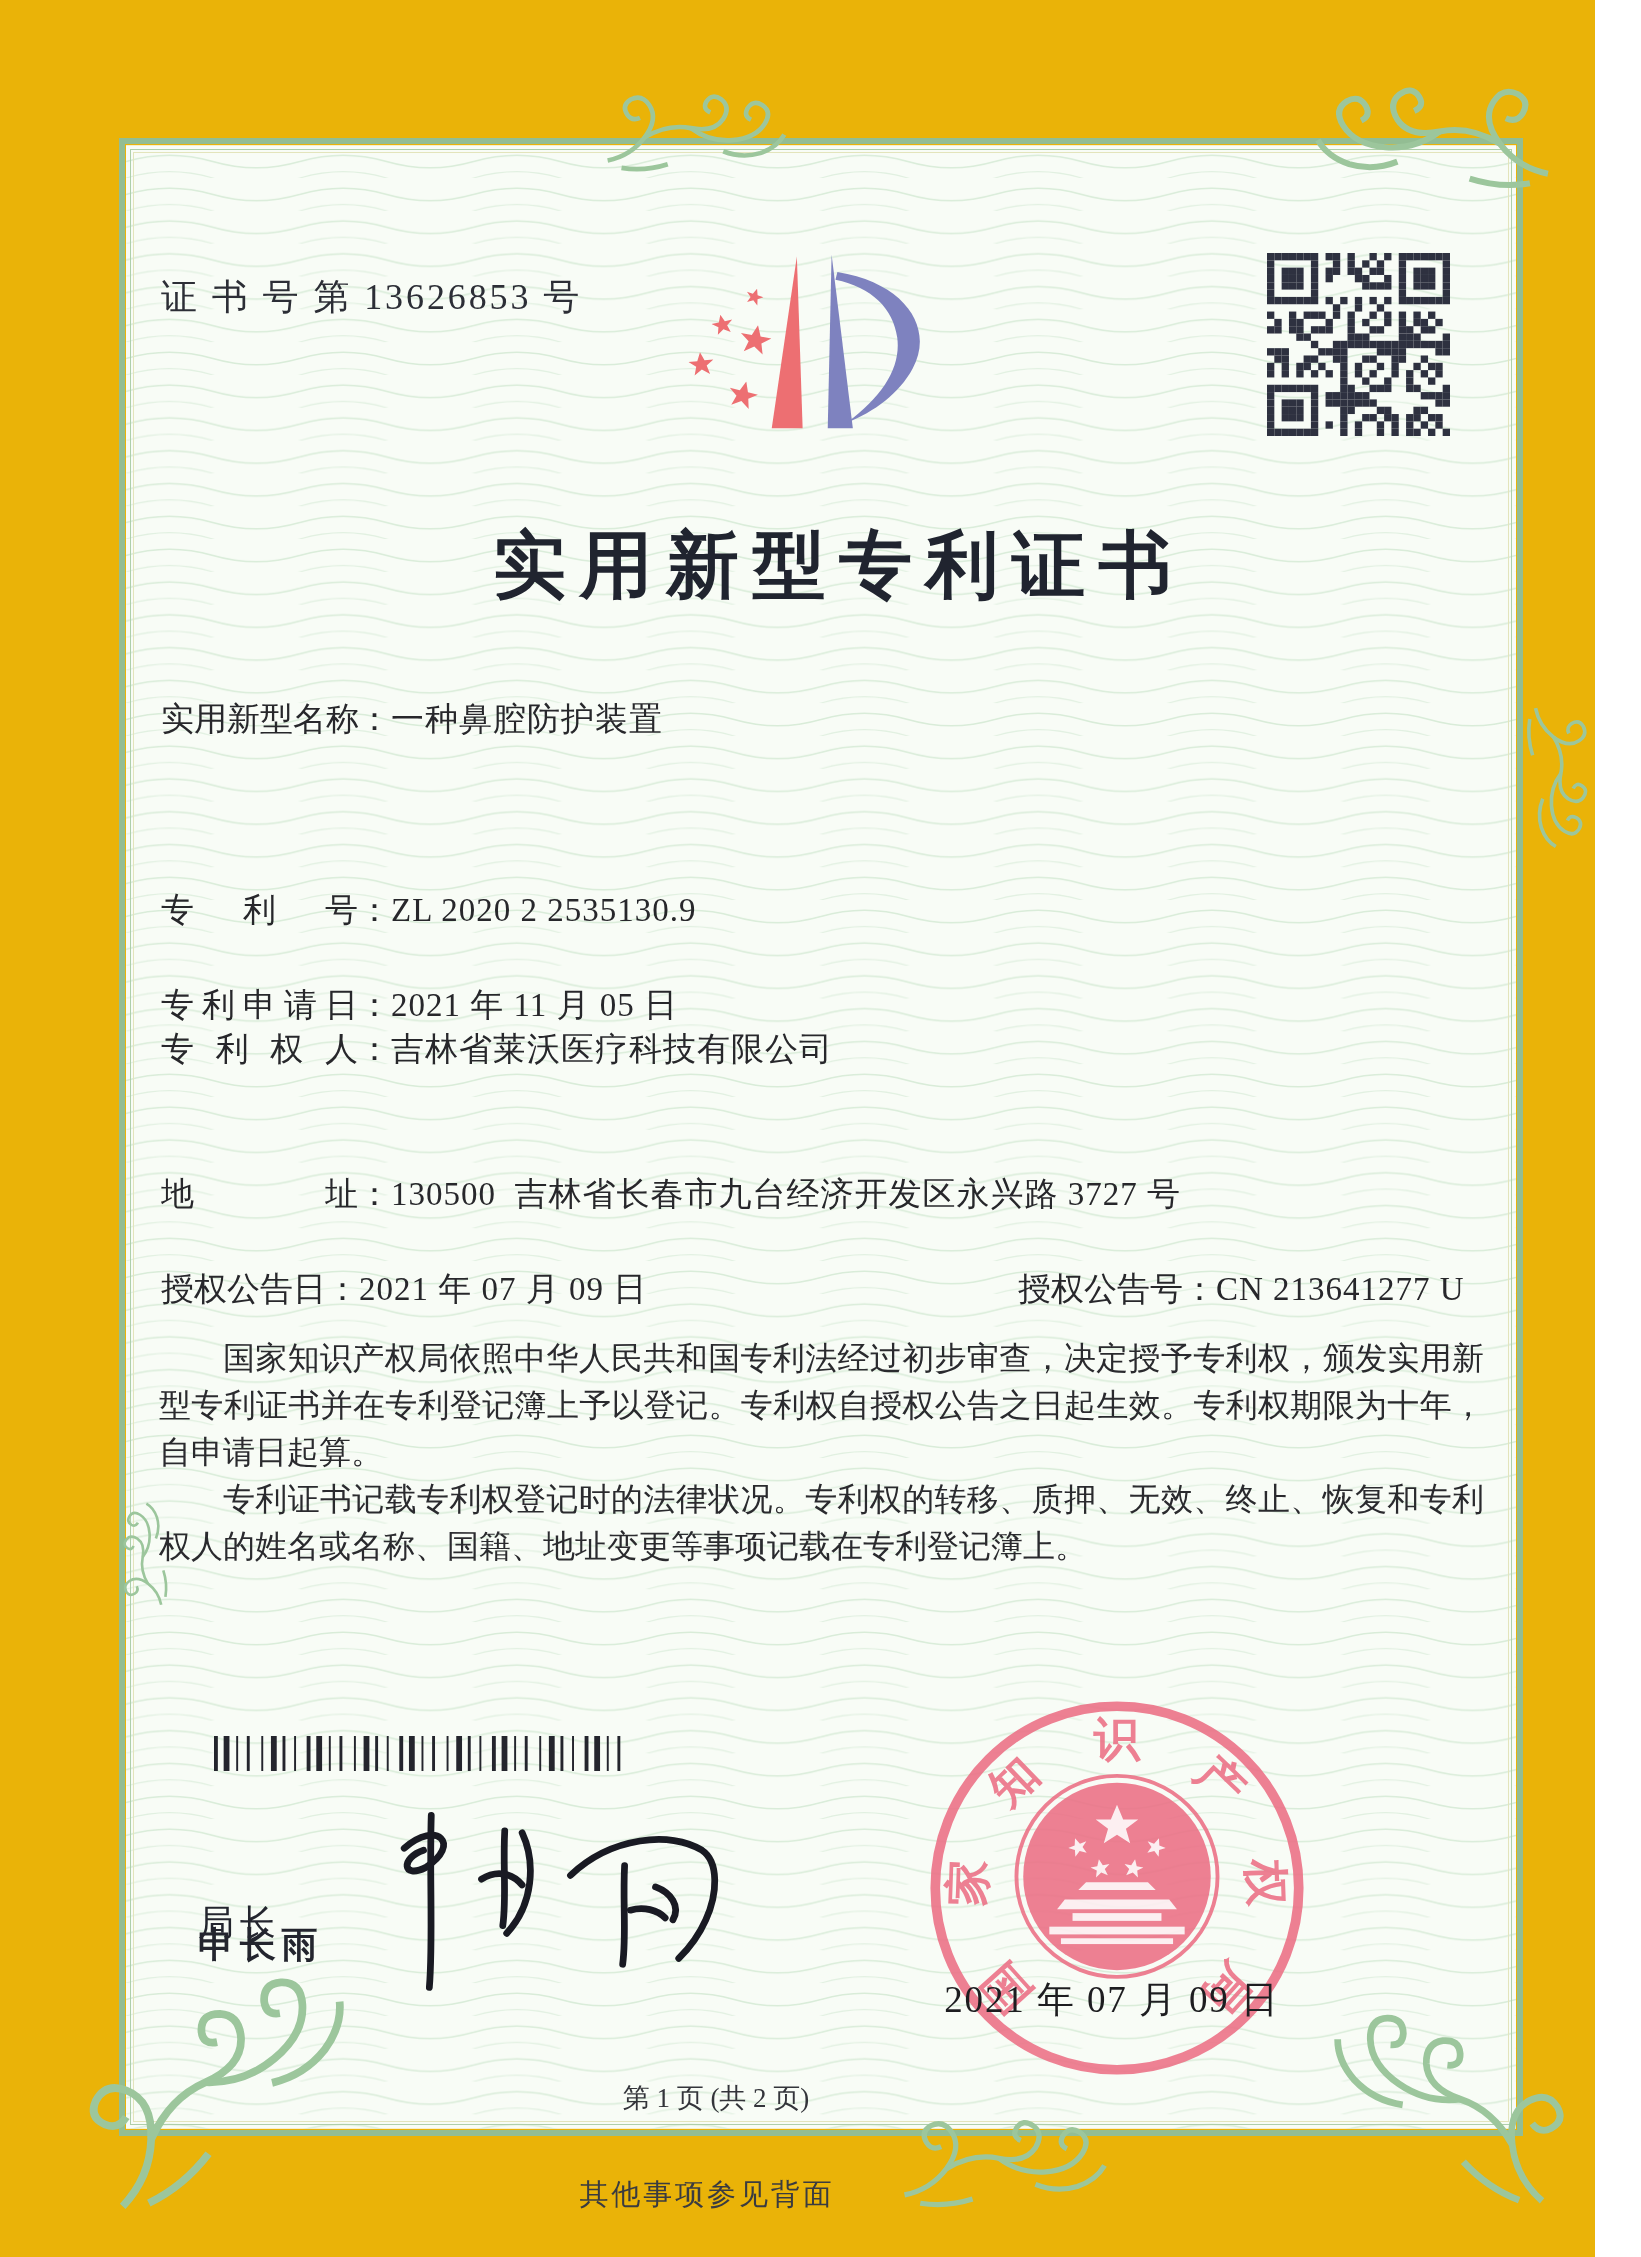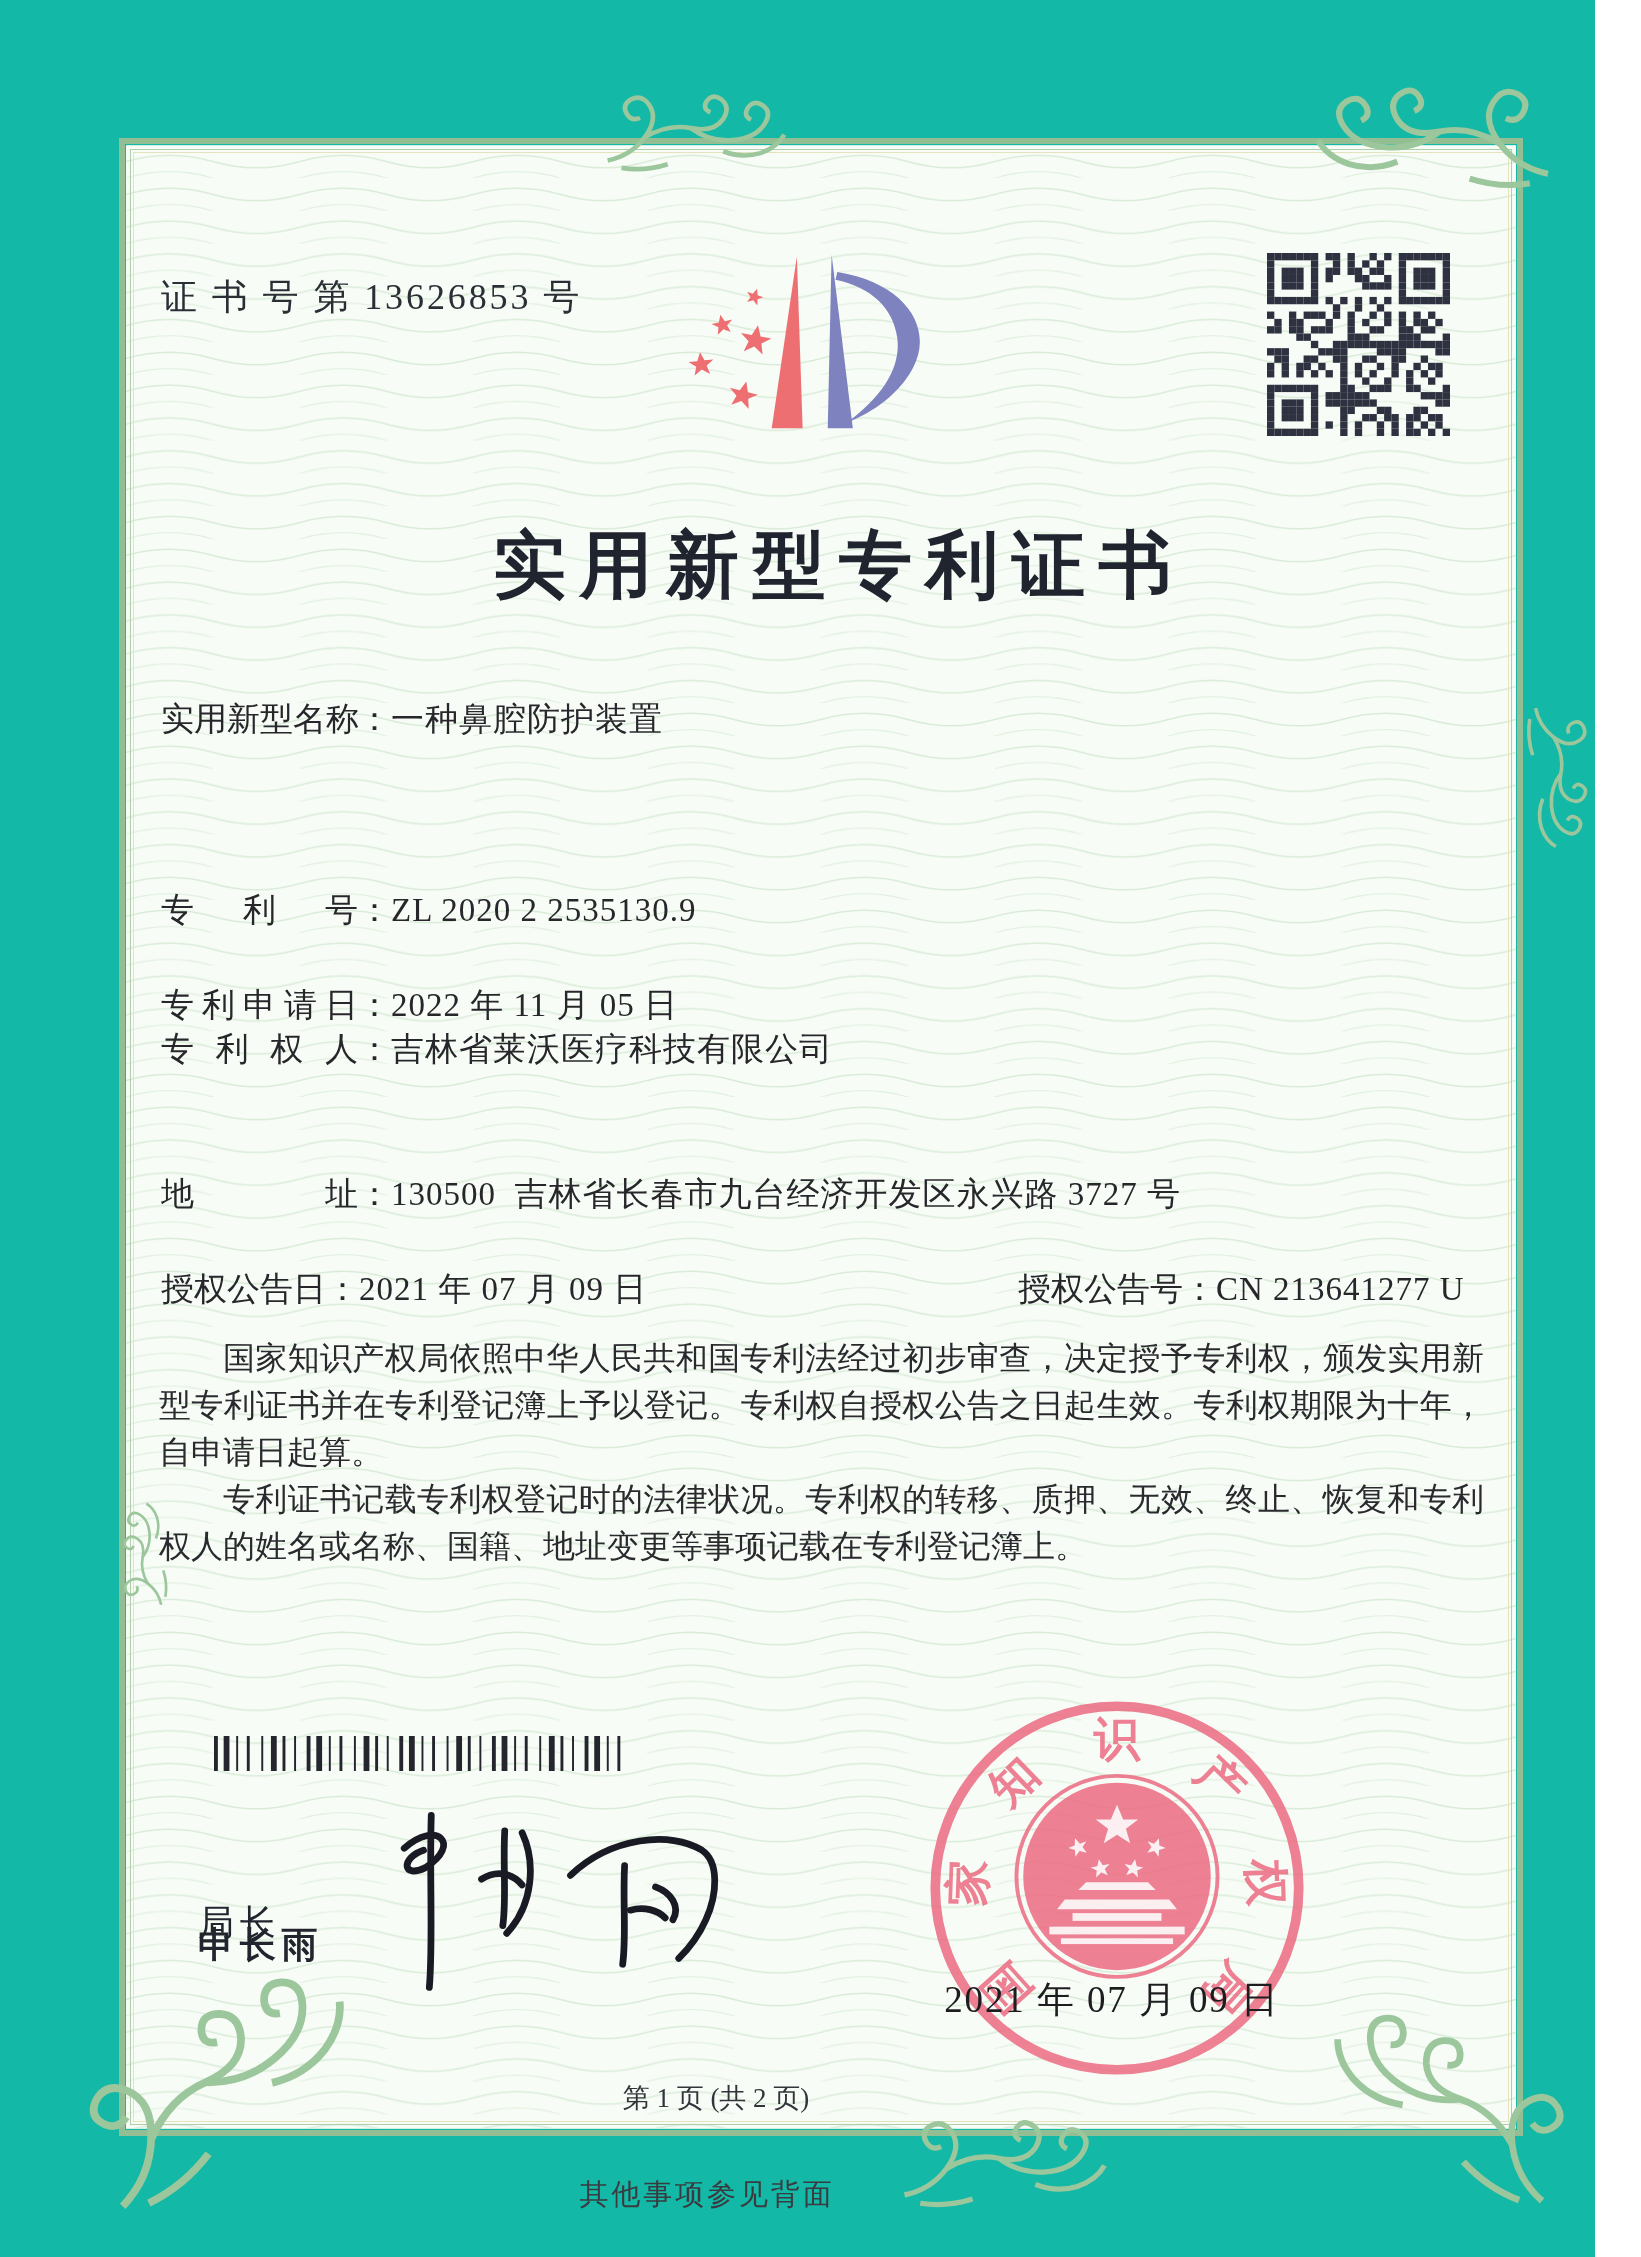--- a/index.html
+++ b/index.html
@@ -1,18 +1,18 @@
 <!DOCTYPE html>
 <html><head>
 <meta charset="utf-8">
 <style>
   html,body{margin:0;padding:0;background:#ffffff;}
   .page{
     position:relative;width:1595px;height:2257px;overflow:hidden;
-    background:#14b8a6;
+    background:#eab308;
     font-family:"Liberation Serif","DejaVu Serif",serif;
     color:#23252e;
   }
   
   .frame{
     position:absolute;left:119px;top:138px;width:1404px;height:1998px;
     border:6.8px solid #93bd93;background:#f8fcf6;box-sizing:border-box;
   }
   .frame-inner{
     position:absolute;left:4.8px;top:4.8px;right:4.8px;bottom:4.8px;
@@ -444,21 +444,21 @@
 
   <div class="title">实用新型专利证书</div>
 
   <div class="frow" style="top:697px">
     <span class="flabel">实用新型名称</span><span class="fcolon">：</span><span class="fvalue">一种鼻腔防护装置</span>
   </div>
   <div class="frow" style="top:888px">
     <span class="flabel">专利号</span><span class="fcolon">：</span><span class="fvalue">ZL 2020 2 2535130.9</span>
   </div>
   <div class="frow" style="top:983px">
-    <span class="flabel">专利申请日</span><span class="fcolon">：</span><span class="fvalue">2022 年 11 月 05 日</span>
+    <span class="flabel">专利申请日</span><span class="fcolon">：</span><span class="fvalue">2021 年 11 月 05 日</span>
   </div>
   <div class="frow" style="top:1027px">
     <span class="flabel">专利权人</span><span class="fcolon">：</span><span class="fvalue">吉林省莱沃医疗科技有限公司</span>
   </div>
   <div class="frow" style="top:1172px">
     <span class="flabel">地址</span><span class="fcolon">：</span><span class="fvalue">130500  吉林省长春市九台经济开发区永兴路 3727 号</span>
   </div>
 
   <div class="frow" style="top:1267px;width:1325px">
     <span>授权公告日</span><span>：</span><span class="fvalue">2021 年 07 月 09 日</span>

